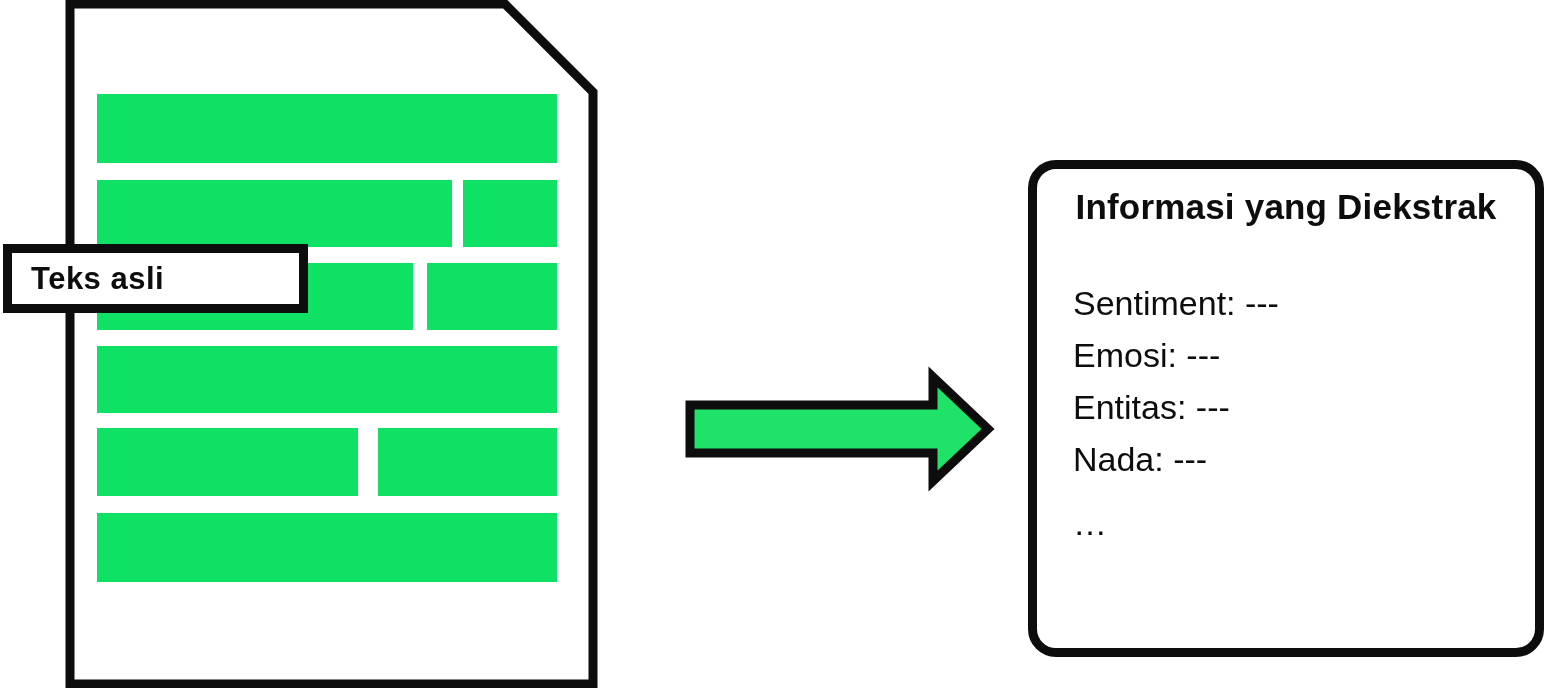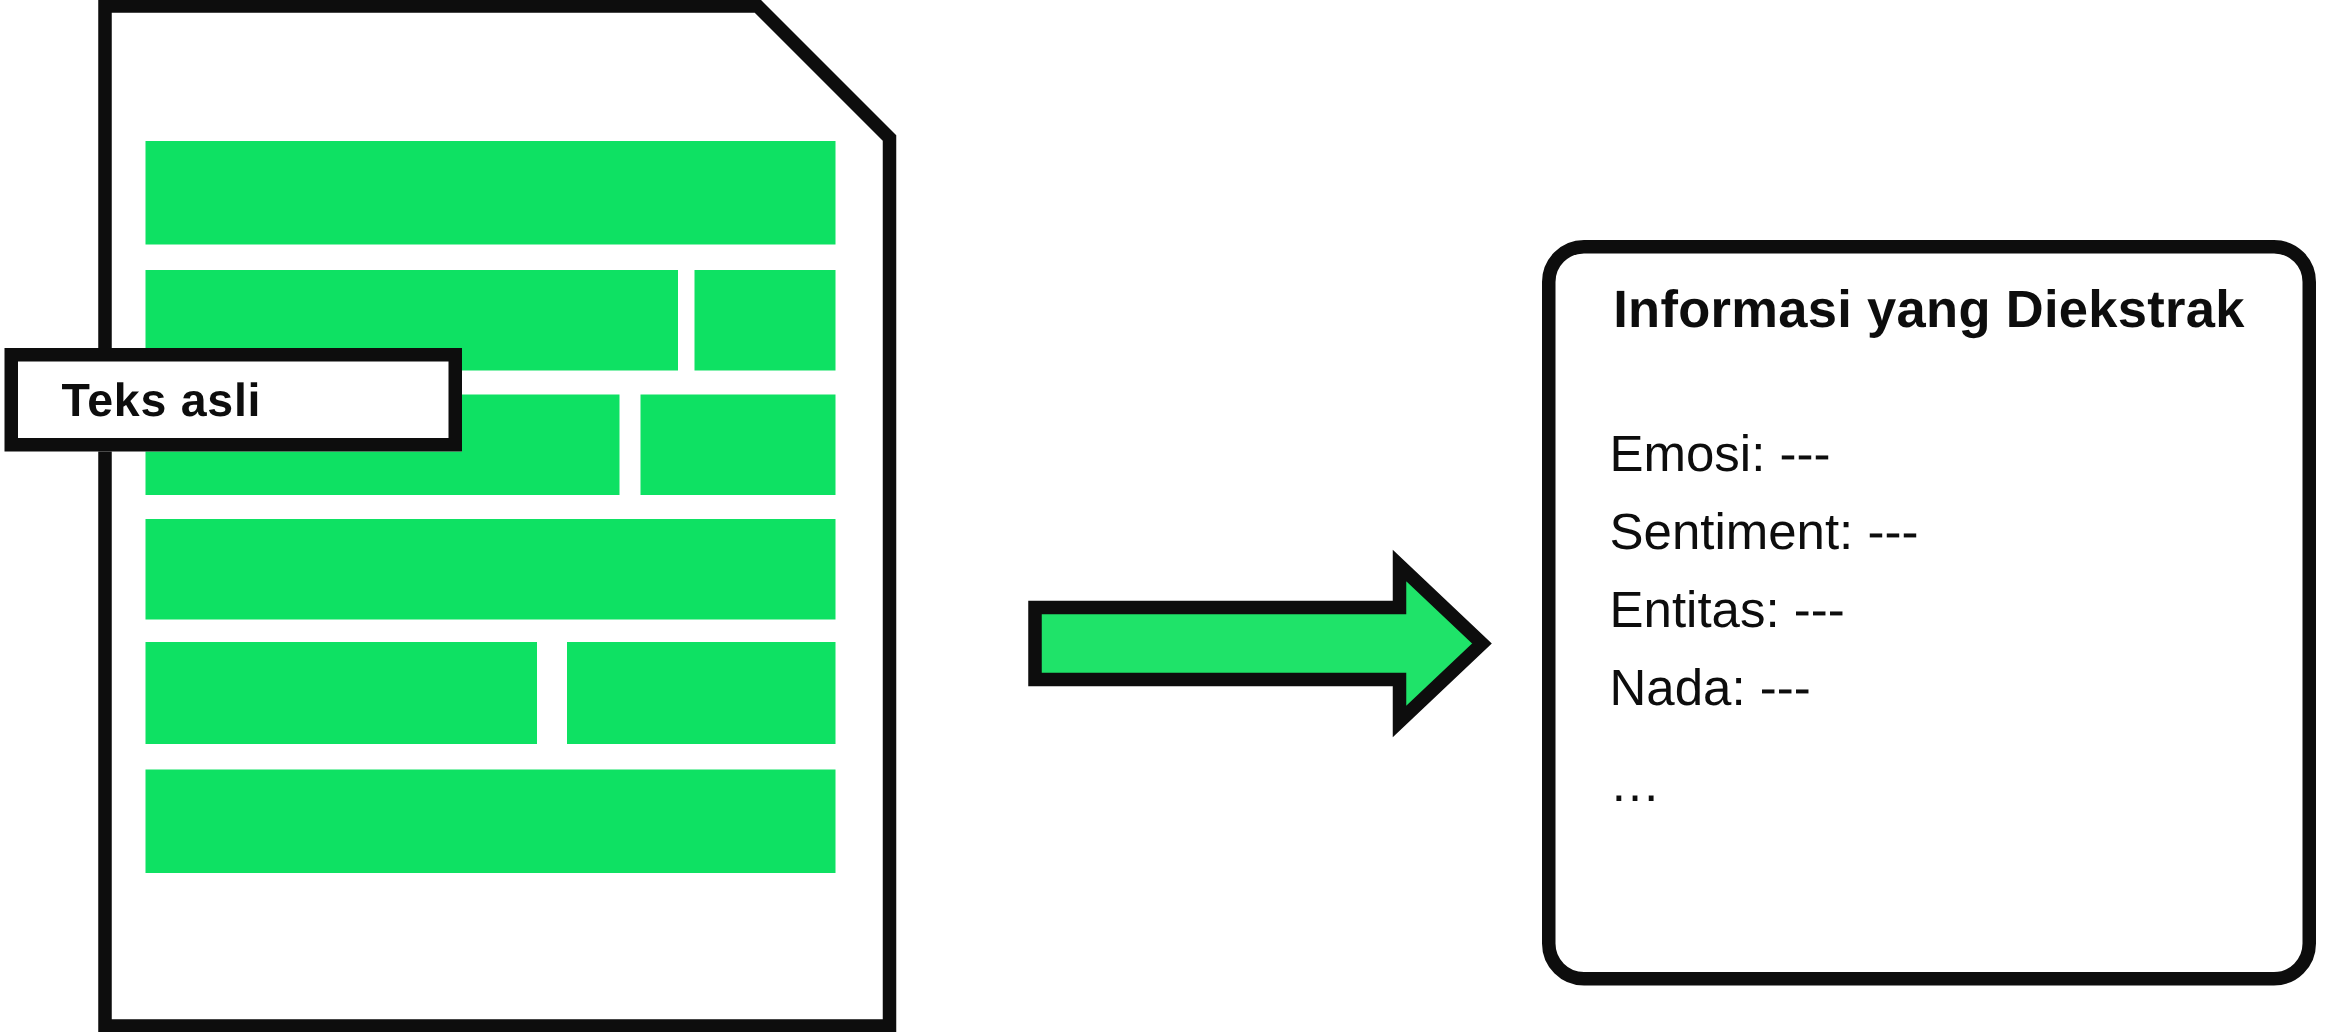--- a/index.html
+++ b/index.html
@@ -38,27 +38,27 @@
     stroke-width: 9;
     stroke-linejoin: miter;
   }
   .bars { position: absolute; left: 0; top: 0; width: 1552px; height: 688px; }
   .bar {
     position: absolute;
     background: var(--green);
   }
   .doc-label {
     position: absolute;
-    left: 3px; top: 232px;
+    left: 3px; top: 244px;
     width: 305px; height: 69px;
     background: var(--bg);
     border: 9px solid var(--ink);
     display: flex;
     align-items: center;
-    padding-left: 29px;
+    padding-left: 19px;
     font-size: 31px;
     font-weight: bold;
     color: var(--ink);
     letter-spacing: 0.5px;
   }
   .panel {
     position: absolute;
     left: 1028px; top: 160px;
     width: 516px; height: 497px;
     background: var(--bg);
@@ -118,21 +118,21 @@
     <span>Teks asli</span>
   </div>
 
   <svg class="layer-svg" viewBox="0 0 1552 688" aria-hidden="true">
     <polygon class="arrow-shape" points="690,405 933,405 933,377 988,429 933,481 933,453 690,453"></polygon>
   </svg>
 
   <div class="panel">
     <div class="panel-title">Informasi yang Diekstrak</div>
     <ul class="panel-list">
+        <li>Sentiment: ---</li>
         <li>Emosi: ---</li>
-        <li>Sentiment: ---</li>
         <li>Entitas: ---</li>
         <li>Nada: ---</li>
       </ul>
     <div class="panel-more">…</div>
   </div>
 
 </div>
 
 </body></html>

